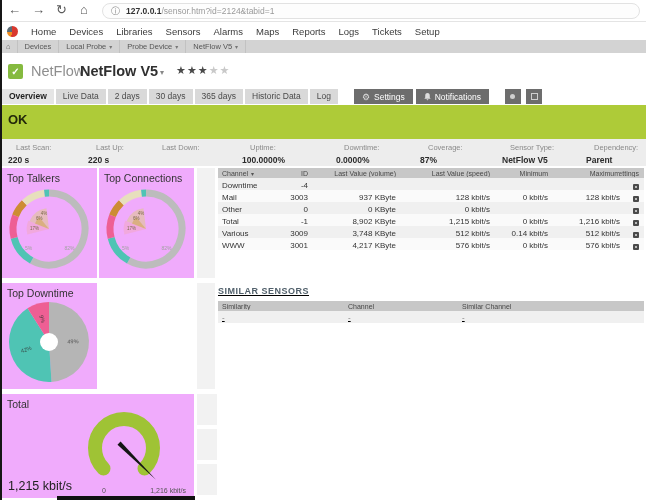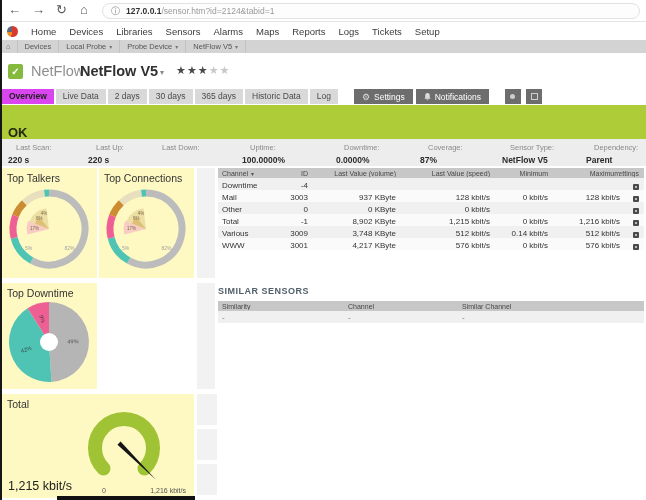--- a/index.html
+++ b/index.html
@@ -32,45 +32,45 @@
   .sensor-word { position:absolute; left:31px; top:1px; font-size:14.5px; color:#8e8e8e; }
   .sensor-name { position:absolute; left:80px; top:1px; font-size:14.5px; font-weight:600; color:#303030; }
   .title-caret { position:absolute; left:160px; top:6px; font-size:8px; color:#888; cursor:pointer; }
   .stars { position:absolute; left:176px; top:2px; font-size:11px; letter-spacing:1px; }
   .star.filled { color:#4a4a4a; }
   .star.empty { color:#c9c9c9; }
 
   
   .tab-bar { position:absolute; left:2px; top:88px; width:644px; height:16px; display:flex; align-items:flex-end; }
   .tab { height:15px; line-height:15px; padding:0 7px; font-size:8.5px; color:#4a4a4a; background:#d9d9d9; margin-right:2px; cursor:pointer; white-space:nowrap; }
-  .tab.active { background:#d946ef; color:#1f1f1f; font-weight:700; }
+  .tab.active { background:#e5e5e5; color:#1f1f1f; font-weight:700; }
   .abtn { height:15px; display:flex; align-items:center; gap:4px; padding:0 8px; background:#6d6d6d; color:#fff; font-size:8.5px; cursor:pointer; white-space:nowrap; }
   .abtn .gear-glyph { font-size:9px; color:#ddd; }
   .btn-settings { margin-left:14px; }
   .btn-notifications { margin-left:3px; }
   .sqbtn { width:16px; height:15px; background:#6d6d6d; cursor:pointer; position:relative; }
   .sqbtn.one { margin-left:16px; }
   .sqbtn.two { margin-left:5px; }
   .sqbtn.one::after { content:""; position:absolute; left:5px; top:5px; width:5px; height:5px; background:#cfcfcf; border-radius:50%; }
   .sqbtn.two::after { content:""; position:absolute; left:5px; top:4px; width:5px; height:5px; border:1px solid #cfcfcf; }
 
   
   .banner { position:absolute; left:0; top:105px; width:646px; height:34px; background:#aecb38; padding:4px 8px; }
   .banner .lm-label { font-size:7.5px; color:#5c661f; }
-  .banner .lm-value { font-size:13px; font-weight:700; color:#23280a; margin-top:16px; }
+  .banner .lm-value { font-size:13px; font-weight:700; color:#23280a; margin-top:3px; }
 
   
   .stats-row { position:absolute; left:0; top:139px; width:646px; height:27px; background:#ededed; display:flex; padding:4px 0 0 8px; }
   .stat { flex:none; }
   .stat-label { font-size:7.5px; color:#8a8a8a;padding-left:8px; }
   .stat-value { font-size:8.5px; font-weight:700; color:#2b2b2b; margin-top:3px; }
   .stat.w0{width:80px}.stat.w1{width:66px}.stat.w2{width:88px}.stat.w3{width:94px}.stat.w4{width:84px}.stat.w5{width:82px}.stat.w6{width:84px}.stat.w7{flex:1}
 
   
-  .panel { position:absolute; background:#fef9c3; }
+  .panel { position:absolute; background:#f0abfc; }
   .panel-title { font-size:10.5px; color:#333; padding:4px 0 0 5px; }
   .p-talkers { left:2px; top:168px; width:95px; height:110px; }
   .p-connections { left:99px; top:168px; width:95px; height:110px; }
   .p-protocols { left:2px; top:283px; width:95px; height:106px; }
   .p-addtoplist { left:99px; top:283px; width:95px; height:106px; }
   .p-total { left:2px; top:394px; width:192px; height:104px; }
   .chart-holder { position:absolute; left:3px; top:17px; width:88px; height:88px; }
   .p-protocols .chart-holder { top:15px; }
 
   .faint-circle { position:absolute; left:11px; top:22px; width:73px; height:73px; border-radius:50%;
@@ -105,21 +105,21 @@
   .c3 { width:88px; text-align:right; }
   .c4 { width:94px; text-align:right; }
   .c5 { width:58px; text-align:right; }
   .c6 { width:72px; text-align:right; }
   .c7 { width:24px; text-align:right; padding-right:5px; display:flex; justify-content:flex-end; align-items:center; }
   .sort-caret { font-size:6px; color:#555; margin-left:3px; }
   .row-gear { width:6px; height:6px; background:#4a4a4a; border-radius:1px; cursor:pointer;
     background-image:radial-gradient(circle, #bbb 1px, transparent 1.4px); }
 
   
-  .similar { position:absolute; left:218px; top:286px; width:426px; }
+  .similar { position:absolute; left:218px; top:286px; width:426px;text-decoration:underline; }
   .similar-title { font-size:9px; font-weight:600; color:#51606b; letter-spacing:.5px; margin-bottom:5px; }
   .sth { display:flex; background:#c7c7c7; height:10px; align-items:center; }
   .sth .cell { font-size:7px; color:#474747; }
   .str { display:flex; background:#f0f0f0; height:12px; align-items:center; }
   .str .cell { font-size:8px; color:#777; }
   .s1 { width:130px; padding-left:4px; }
   .s2 { width:114px; }
   .s3 { width:178px; }
 
   

